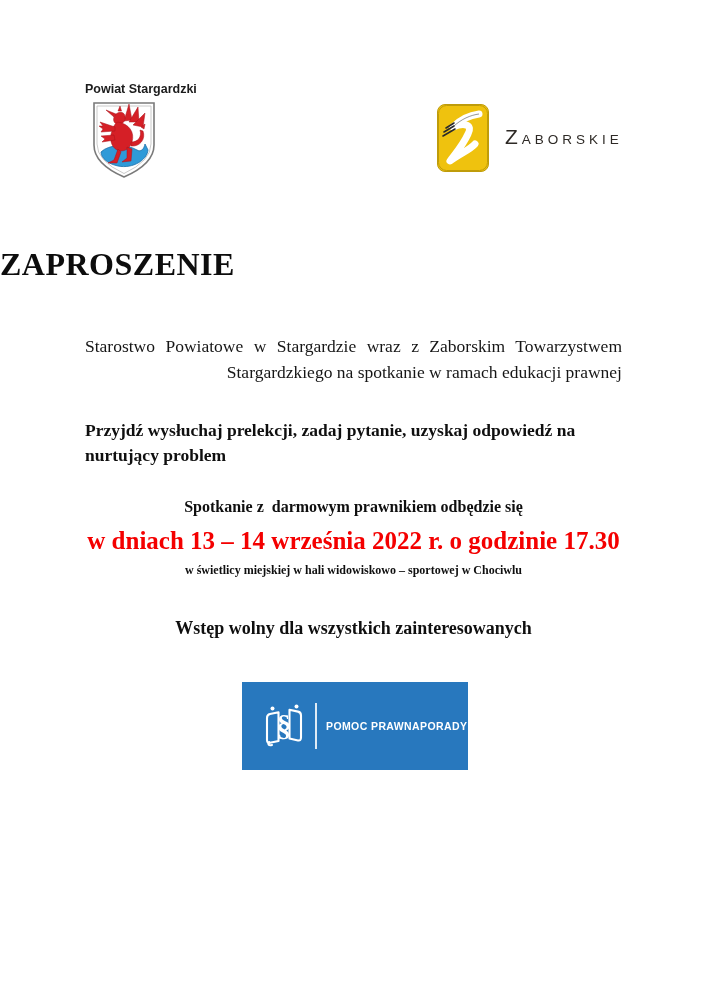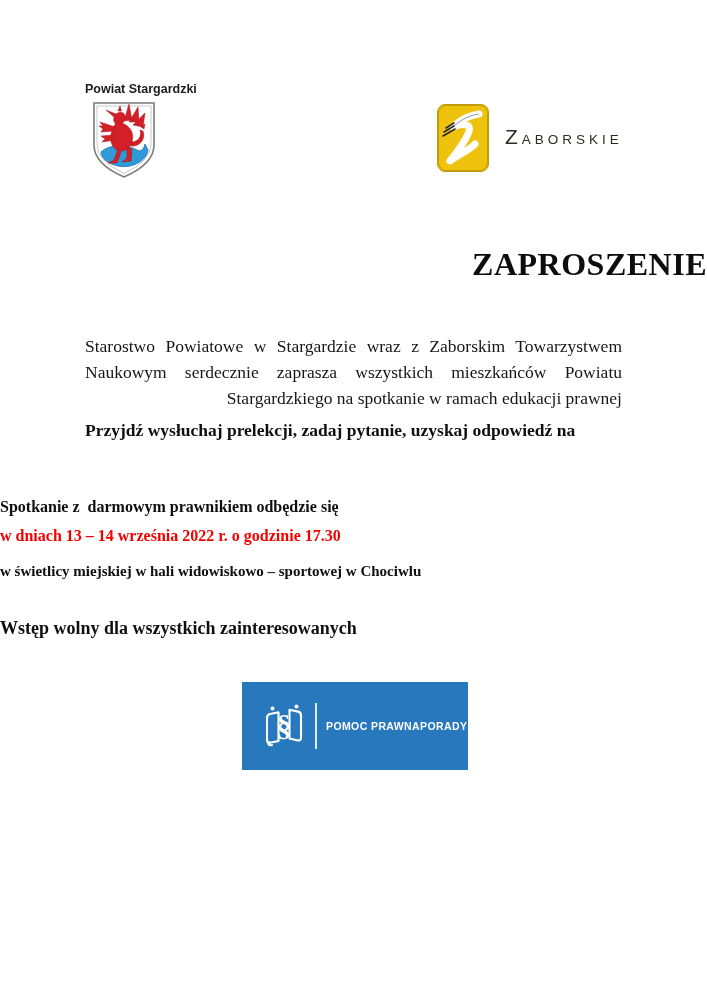--- a/index.html
+++ b/index.html
@@ -29,40 +29,40 @@
     display:block;
   }
   .ztn-text{display:flex;flex-direction:column;gap:8px;
     font-family:"Liberation Sans", sans-serif;color:#2e2a26;}
   .ztn-line{white-space:nowrap;letter-spacing:4px;font-size:13.5px;line-height:22px;}
   .ztn-line .big{font-size:21px;letter-spacing:4px;}
 
   
   .title{
     position:absolute;left:0;right:0;top:246px;
-    text-align:right;font-size:32px;font-weight:bold;
+    text-align:left;font-size:32px;font-weight:bold;
     letter-spacing:0.5px;color:#0d0d0d;
   }
 
   
   .intro{position:absolute;left:85px;width:537px;top:333px;font-size:17.5px;color:#161616;}
   .jline{height:26px;line-height:26px;overflow:hidden;text-align:justify;}
   .jline::after{content:"";display:inline-block;width:100%;}
   .lline{height:26px;line-height:26px;text-align:right;}
 
   
   .invite{position:absolute;left:85px;width:537px;top:418px;
     font-weight:bold;font-size:17.5px;color:#0f0f0f;}
   .invite div{height:25px;line-height:25px;text-align:left;white-space:nowrap;}
 
   
-  .center-line{position:absolute;left:0;right:0;font-weight:bold;white-space:pre;}
+  .center-line{position:absolute;left:0;right:0;text-align:center;font-weight:bold;white-space:pre;}
   .meet1{top:498px;font-size:16px;color:#0f0f0f;}
-  .meet-date{top:527px;font-size:16px;color:#f40000;}
-  .meet-venue{top:563px;font-size:15px;color:#0f0f0f;}
+  .meet-date{top:527px;font-size:25px;color:#f40000;}
+  .meet-venue{top:563px;font-size:12px;color:#0f0f0f;}
   .admission{top:618px;font-size:18px;color:#0f0f0f;}
 
   
   .footer-logo{
     position:absolute;left:242px;top:682px;width:226px;height:88px;
     background:#2878be;
     display:flex;align-items:center;
   }
   .fl-icon{margin-left:18px;flex:0 0 auto;display:block;}
   .fl-sep{width:2px;height:46px;background:rgba(255,255,255,0.85);margin-left:7px;flex:0 0 auto;}
@@ -125,26 +125,26 @@
     </svg>
     <div class="ztn-text">
       <div class="ztn-line"><span class="big">Z</span><span>ABORSKIE</span></div>
     </div>
   </div>
 
   <div class="title">ZAPROSZENIE</div>
 
   <div class="intro">
     <div class="jline">Starostwo Powiatowe w Stargardzie wraz z Zaborskim Towarzystwem</div>
-    <div class="jline">Naukowym serdecznie zaprasza wszystkich mieszkańców Powiatu</div>
     <div class="lline">Stargardzkiego na spotkanie w ramach edukacji prawnej</div>
   </div>
 
   <div class="invite">
     <div>Przyjdź wysłuchaj prelekcji, zadaj pytanie, uzyskaj odpowiedź na</div>
+    <div>nurtujący problem</div>
   </div>
 
   <div class="center-line meet1">Spotkanie z  darmowym prawnikiem odbędzie się</div>
   <div class="center-line meet-date">w dniach 13 – 14 września 2022 r. o godzinie 17.30</div>
   <div class="center-line meet-venue">w świetlicy miejskiej w hali widowiskowo – sportowej w Chociwlu</div>
 
   <div class="center-line admission">Wstęp wolny dla wszystkich zainteresowanych</div>
 
   <div class="footer-logo">
     <svg class="fl-icon" width="48" height="50" viewBox="0 0 48 50">

